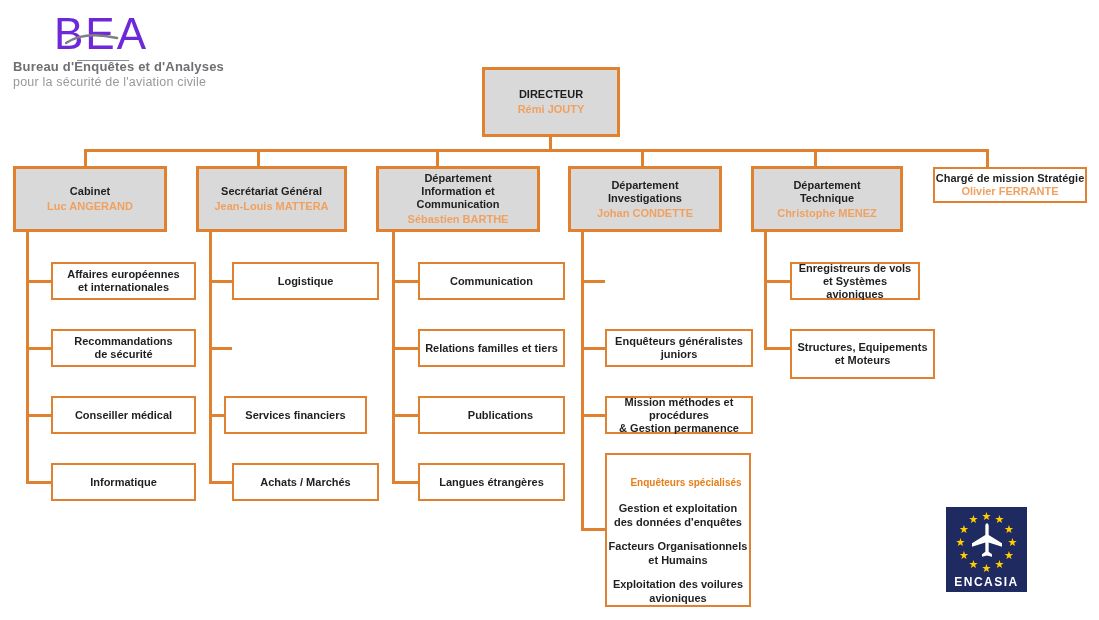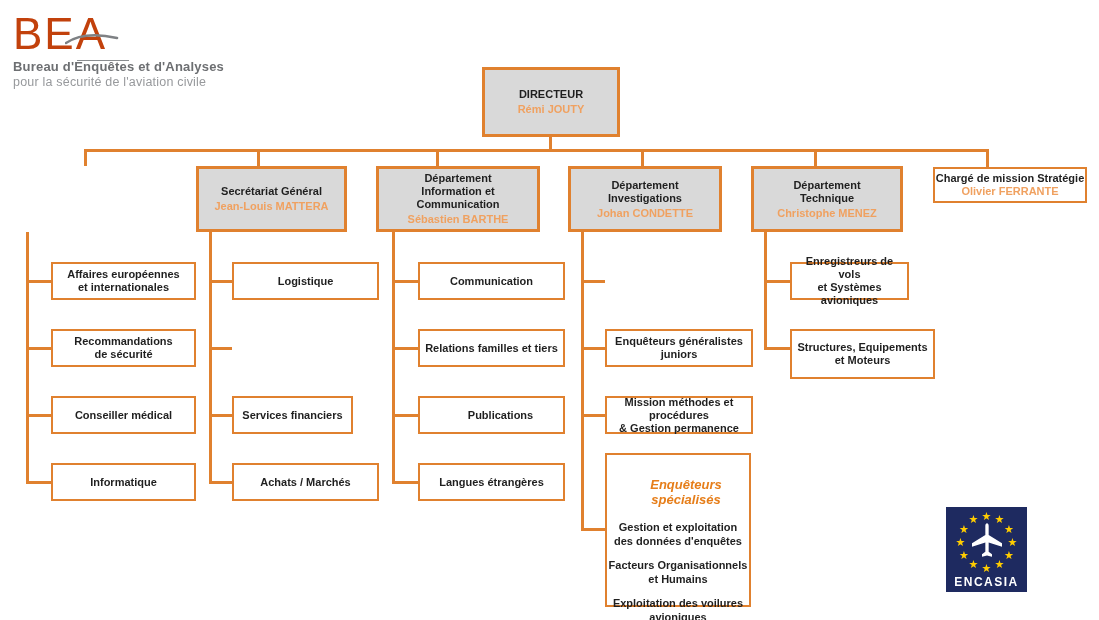--- a/index.html
+++ b/index.html
@@ -26,27 +26,27 @@
     position:absolute;background:#fff;border:2px solid #E0812F;box-sizing:border-box;
     display:flex;align-items:center;justify-content:center;text-align:center;
     font-weight:bold;font-size:11px;line-height:13px;color:#1f1f1f;white-space:pre-line;
     padding:2px;
   }
   
   .spec-box{
     position:absolute;background:#fff;border:2px solid #E0812F;box-sizing:border-box;
     text-align:center;padding-top:22px;
   }
-  .spec-title{font-weight:bold;font-size:13px;color:#E67E1A;margin:0 0 13px 16px;font-style:italic;}
+  .spec-title{font-weight:bold;font-size:10px;color:#E67E1A;margin:0 0 13px 16px;}
   .spec-item{font-weight:bold;font-size:11px;line-height:14px;color:#1f1f1f;white-space:pre-line;margin:0 0 10px 0;}
   
   .bea{position:absolute;left:13px;top:14px;width:230px;}
   .bea-acronym{
-    font-size:44px;line-height:40px;color:#c2410c;letter-spacing:2px;
-    font-weight:400;font-family:"Liberation Sans",sans-serif;
+    font-size:44px;line-height:40px;color:#6d28d9;letter-spacing:2px;
+    font-weight:400;font-family:"Liberation Sans",sans-serif;margin-left:41px;
   }
   .bea-swoosh{position:absolute;left:52px;top:16px;}
   .bea-underline{position:absolute;left:64px;top:46px;width:52px;height:1px;background:#8A8D90;}
   .bea-line1{font-size:13px;font-weight:bold;color:#6D6F72;margin-top:5px;letter-spacing:.2px;}
   .bea-line2{font-size:12.5px;color:#97999C;margin-top:1px;letter-spacing:.2px;}
   
   .encasia{position:absolute;left:946px;top:507px;width:81px;height:85px;background:#1E2A60;}
   .enc-star{position:absolute;color:#FFCC00;font-size:11px;line-height:11px;width:11px;height:11px;text-align:center;}
   .enc-plane{position:absolute;left:50%;top:33px;transform:translate(-50%,-50%);}
   .enc-label{
@@ -104,20 +104,24 @@
 
   <div class="line" style="left:764px;top:232px;width:3px;height:118px;"></div>
   <div class="line" style="left:764px;top:280px;width:26px;height:3px;"></div>
   <div class="line" style="left:764px;top:347px;width:26px;height:3px;"></div>
 
   <div class="gbox" style="left:482px;top:67px;width:138px;height:70px;">
     <div class="dept-title">DIRECTEUR</div>
     <div class="dept-name">Rémi JOUTY</div>
   </div>
 
+  <div class="gbox" style="left:13px;top:166px;width:154px;height:66px;">
+    <div class="dept-title">Cabinet</div>
+    <div class="dept-name">Luc ANGERAND</div>
+  </div>
   <div class="gbox" style="left:196px;top:166px;width:151px;height:66px;">
     <div class="dept-title">Secrétariat Général</div>
     <div class="dept-name">Jean-Louis MATTERA</div>
   </div>
   <div class="gbox" style="left:376px;top:166px;width:164px;height:66px;">
     <div class="dept-title">Département
 Information et Communication</div>
     <div class="dept-name">Sébastien BARTHE</div>
   </div>
   <div class="gbox" style="left:568px;top:166px;width:154px;height:66px;">
@@ -136,21 +140,21 @@
   </div>
 
   <div class="child" style="left:51px;top:262px;width:145px;height:38px;">Affaires européennes
 et internationales</div>
   <div class="child" style="left:51px;top:329px;width:145px;height:38px;">Recommandations
 de sécurité</div>
   <div class="child" style="left:51px;top:463px;width:145px;height:38px;">Informatique</div>
   <div class="child" style="left:51px;top:396px;width:145px;height:38px;">Conseiller médical</div>
 
   <div class="child" style="left:232px;top:262px;width:147px;height:38px;">Logistique</div>
-  <div class="child" style="left:232px;top:396px;width:121px;height:38px;">Services financiers</div>
+  <div class="child" style="left:224px;top:396px;width:143px;height:38px;">Services financiers</div>
   <div class="child" style="left:232px;top:463px;width:147px;height:38px;">Achats / Marchés</div>
 
   <div class="child" style="left:418px;top:262px;width:147px;height:38px;">Communication</div>
   <div class="child" style="left:418px;top:329px;width:147px;height:38px;">Relations familles et tiers</div>
   <div class="child" style="left:418px;top:396px;width:147px;height:38px;padding-left:20px;">Publications</div>
   <div class="child" style="left:418px;top:463px;width:147px;height:38px;">Langues étrangères</div>
 
   <div class="child" style="left:605px;top:329px;width:148px;height:38px;">Enquêteurs généralistes juniors</div>
   <div class="child" style="left:605px;top:396px;width:148px;height:38px;">Mission méthodes et procédures
 &amp; Gestion permanence</div>
@@ -158,21 +162,21 @@
   <div class="spec-box" style="left:605px;top:453px;width:146px;height:154px;">
     <div class="spec-title">Enquêteurs spécialisés</div>
     <div class="spec-item">Gestion et exploitation
 des données d'enquêtes</div>
     <div class="spec-item">Facteurs Organisationnels
 et Humains</div>
     <div class="spec-item">Exploitation des voilures
 avioniques</div>
   </div>
 
-  <div class="child" style="left:790px;top:262px;width:119px;height:38px;">Enregistreurs de vols
+  <div class="child" style="left:790px;top:262px;width:130px;height:38px;">Enregistreurs de vols
 et Systèmes avioniques</div>
   <div class="child" style="left:790px;top:329px;width:145px;height:50px;">Structures, Equipements
 et Moteurs</div>
 
   <div class="encasia">
     <div id="enc-stars">
         <span class="enc-star" style="left: 35px; top: 3.5px;">★</span>
         <span class="enc-star" style="left: 48px; top: 6.98334px;">★</span>
         <span class="enc-star" style="left: 57.5167px; top: 16.5px;">★</span>
         <span class="enc-star" style="left: 61px; top: 29.5px;">★</span>

